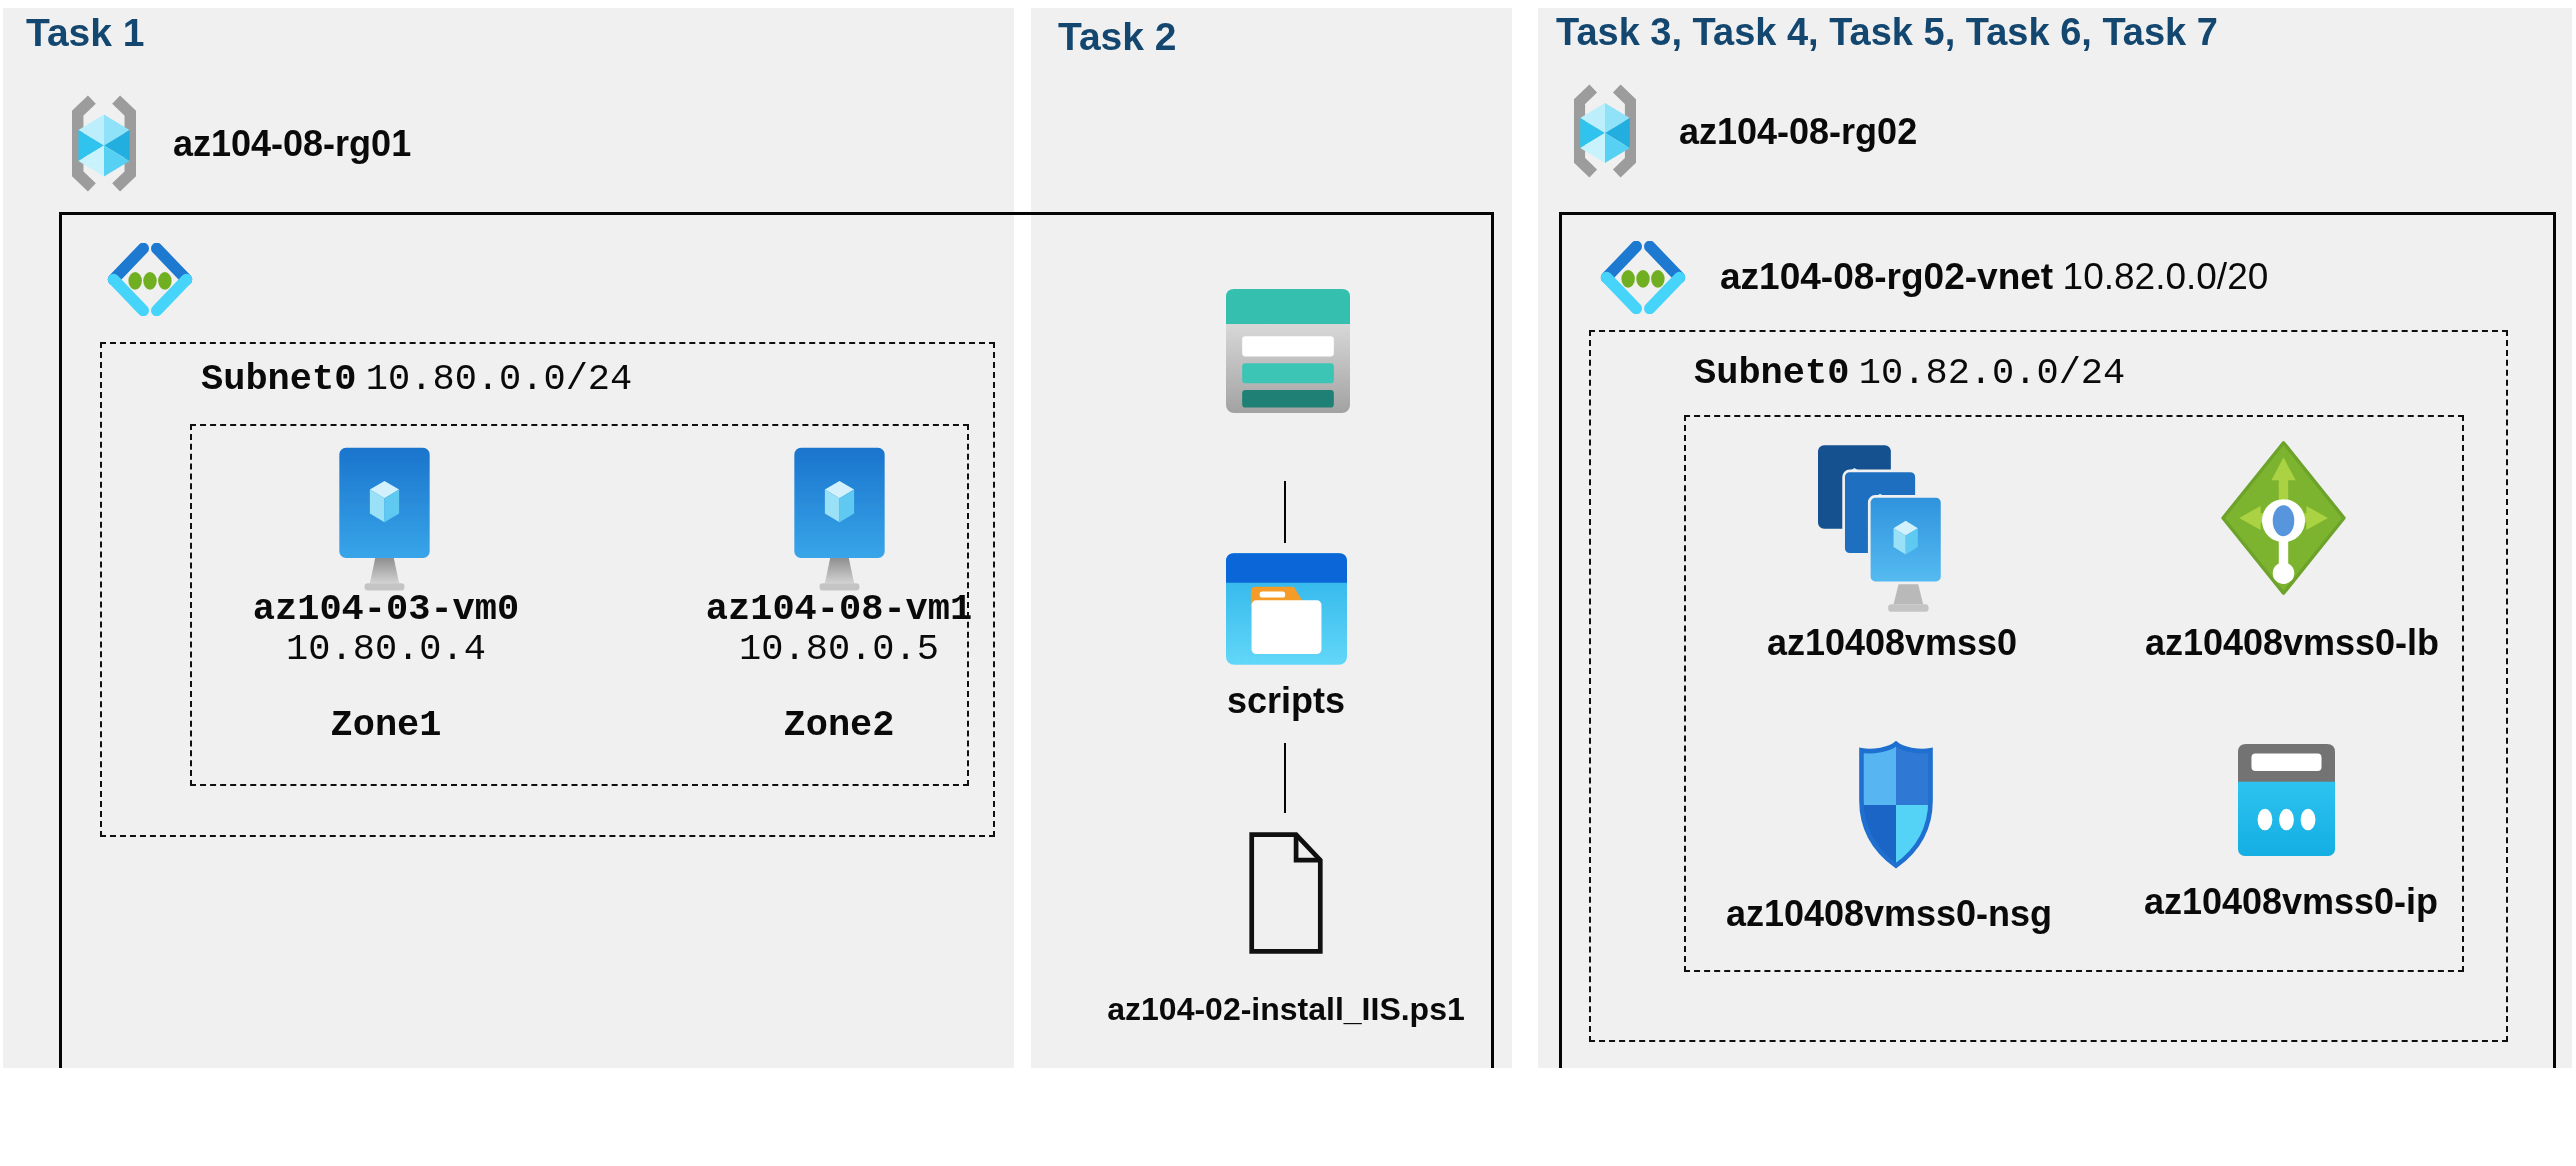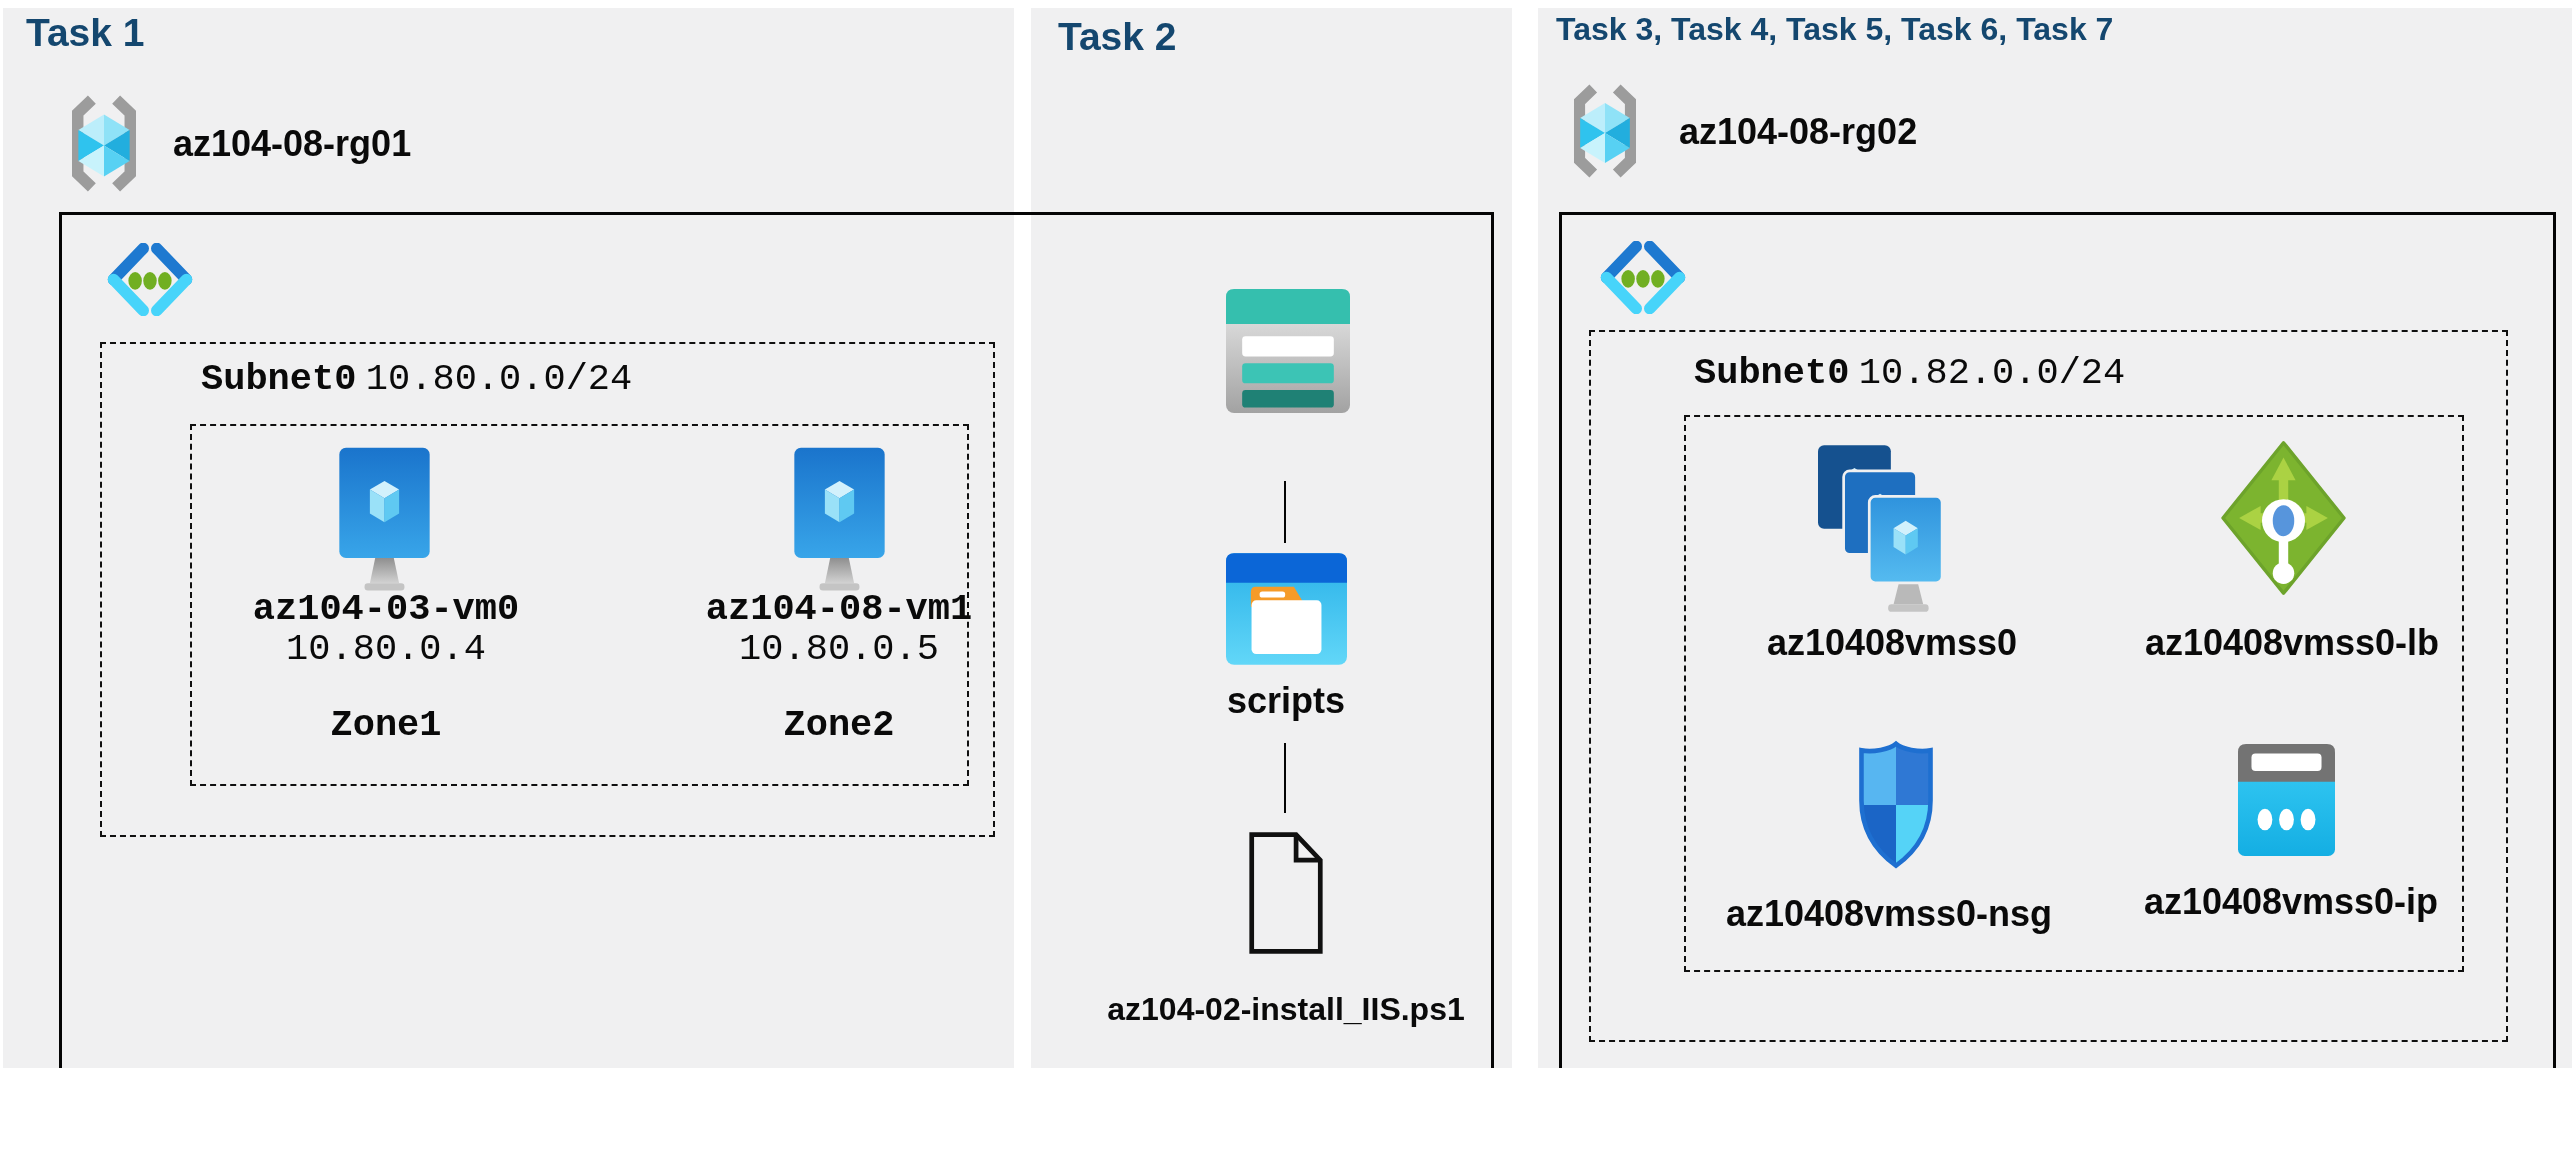--- a/index.html
+++ b/index.html
@@ -24,21 +24,21 @@
 <body>
 
 <div class="canvas">
 
   <div class="panel" style="left:3.4px;top:8px;width:1011px;height:1158px;"></div>
   <div class="panel" style="left:1031px;top:8px;width:481px;height:1158px;"></div>
   <div class="panel" style="left:1538px;top:8px;width:1034px;height:1158px;"></div>
 
   <div class="title" style="left:26px;top:10.8px;">Task 1</div>
   <div class="title" style="left:1058px;top:15px;">Task 2</div>
-  <div class="title" style="left:1556px;top:10.8px;font-size:32px;">Task 3, Task 4, Task 5, Task 6, Task 7</div>
+  <div class="title" style="left:1556px;top:10.8px;font-size:38px;">Task 3, Task 4, Task 5, Task 6, Task 7</div>
 
   <div class="abs" style="left:62px;top:95px;width:84px;height:97px;">
     <svg viewBox="0 0 124 144" width="84" height="97">
       <path d="M44,7 L23,27 L23,117 L44,137" stroke="#9c9c9c" stroke-width="17" fill="none"></path>
       <path d="M80,7 L101,27 L101,117 L80,137" stroke="#9c9c9c" stroke-width="17" fill="none"></path>
       <polygon points="62,29 24,52 62,75" fill="#bceefb"></polygon>
       <polygon points="62,29 100,52 62,75" fill="#8fe2f7"></polygon>
       <polygon points="24,52 62,75 24,98" fill="#2fc3ee"></polygon>
       <polygon points="100,52 62,75 100,98" fill="#22aede"></polygon>
       <polygon points="24,98 62,75 62,121" fill="#c8f3fc"></polygon>
@@ -167,20 +167,21 @@
     <svg viewBox="0 0 148 108" width="100" height="73">
       <path d="M64,8 L20,54" stroke="#1e79d0" stroke-width="17" stroke-linecap="round" fill="none"></path>
       <path d="M20,54 L64,100" stroke="#47d4fa" stroke-width="17" stroke-linecap="round" fill="none"></path>
       <path d="M84,8 L128,54" stroke="#1e79d0" stroke-width="17" stroke-linecap="round" fill="none"></path>
       <path d="M128,54 L84,100" stroke="#47d4fa" stroke-width="17" stroke-linecap="round" fill="none"></path>
       <ellipse cx="52" cy="56" rx="10" ry="13" fill="#71af22"></ellipse>
       <ellipse cx="74" cy="56" rx="10" ry="13" fill="#71af22"></ellipse>
       <ellipse cx="96" cy="56" rx="10" ry="13" fill="#71af22"></ellipse>
     </svg>
   </div>
+  <div class="lbl vc" style="left:1720px;top:276px;font-size:37px;"><span>az104-08-rg02-vnet</span><span class="reg">10.82.0.0/20</span></div>
 
   <div class="dashbox" style="left:1589px;top:330px;width:915px;height:708px;"></div>
   <div class="lbl vc sz52" style="left:1694px;top:373px;"><span>Subnet0</span><span class="reg">10.82.0.0/24</span></div>
   <div class="dashbox" style="left:1684px;top:415px;width:776px;height:553px;"></div>
 
   <div class="abs" style="left:1818px;top:445px;width:143px;height:169px;">
     <svg viewBox="0 0 212 250" width="143" height="169">
       <defs>
         <linearGradient id="vmssfront" x1="0" y1="0" x2="0" y2="1">
           <stop offset="0" stop-color="#2f93dd"></stop>

